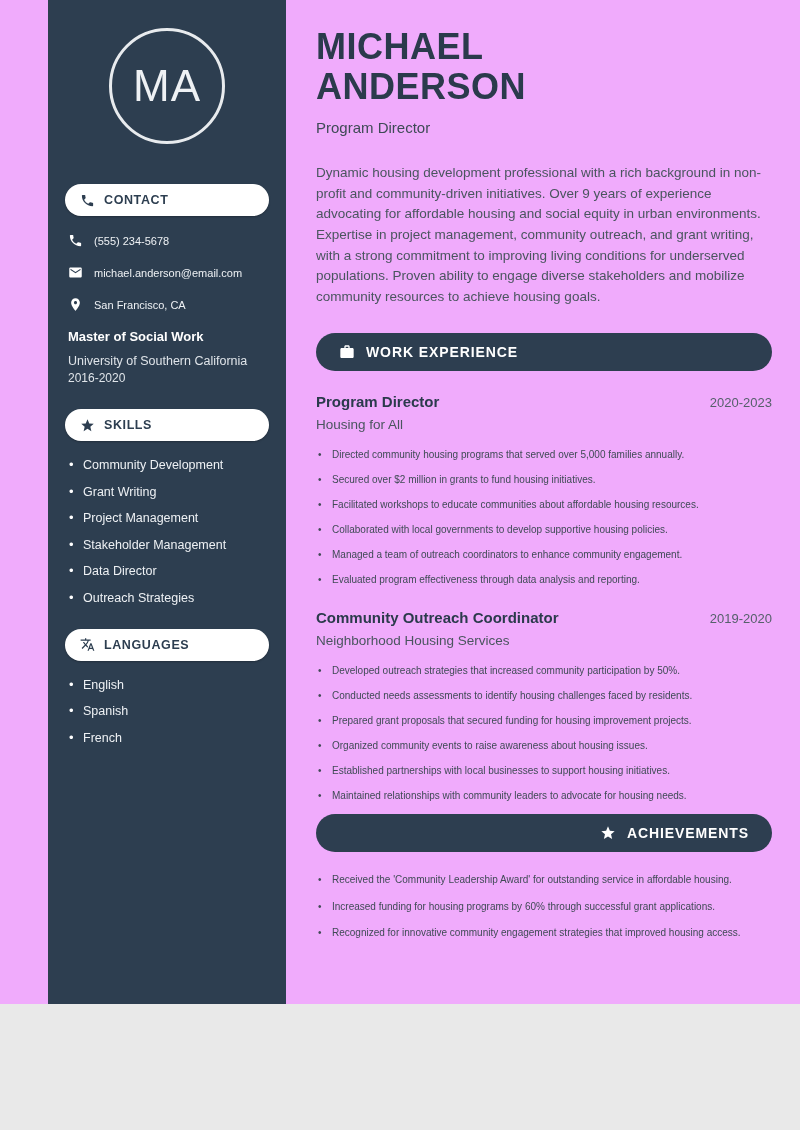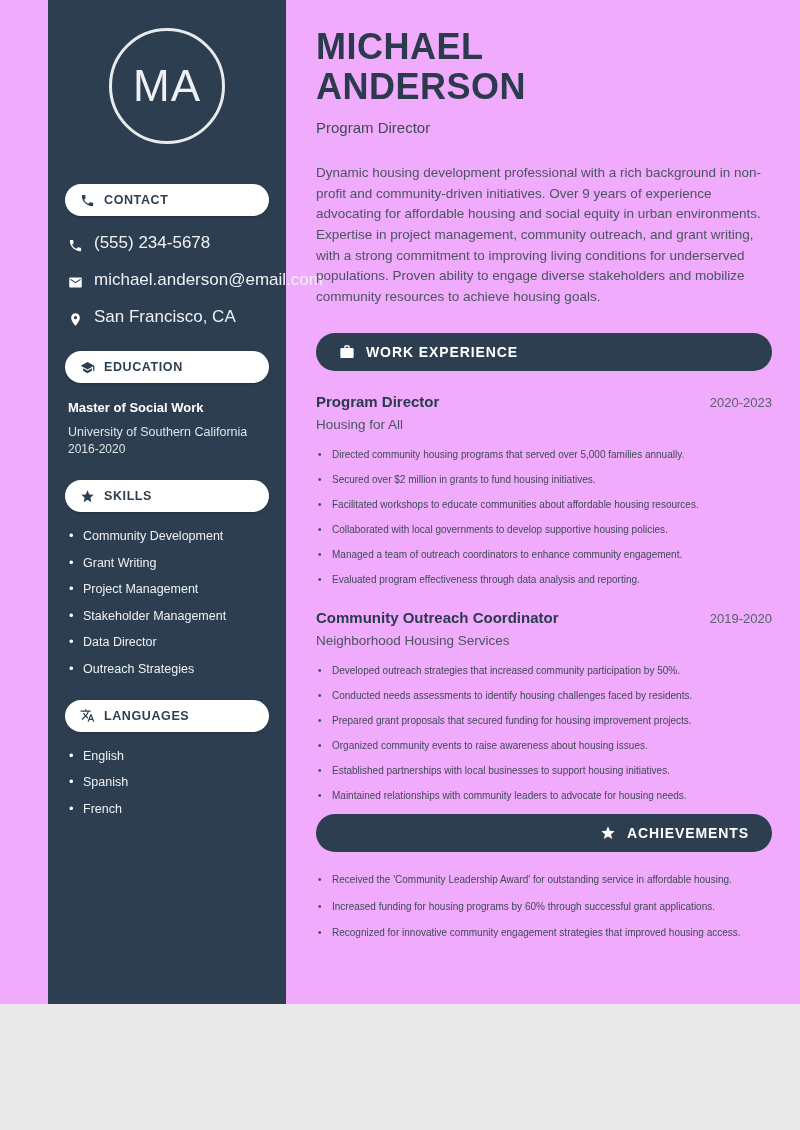--- a/index.html
+++ b/index.html
@@ -23,22 +23,22 @@
 
   .pill {
     background:#ffffff; color:#2d3e50; border-radius:17px; height:32px;
     display:flex; align-items:center; gap:9px; padding:0 15px;
     font-weight:bold; font-size:12.5px; letter-spacing:0.6px;
     margin:0 0 17px; box-shadow:0 1px 2px rgba(0,0,0,0.25);
   }
   .pill .icon svg { width:15px; height:15px; display:block; }
 
   .contact-row {
-    display:flex; align-items:flex-end; gap:11px;
-    font-size:17px; color:#eef1f4; margin:0 3px 17px;
+    display:flex; align-items:center; gap:11px;
+    font-size:11px; color:#eef1f4; margin:0 3px 17px;
   }
   .contact-row .icon svg { width:15px; height:15px; display:block; fill:#ffffff; }
 
   .edu-block { margin:0 3px 24px; }
   .edu-degree { font-size:13px; font-weight:bold; color:#ffffff; margin-bottom:8px; }
   .edu-school { font-size:12.5px; color:#dfe4e9; line-height:1.55; }
   .edu-years  { font-size:12px; color:#dfe4e9; }
 
   .side-list { list-style:none; margin:0 3px 24px; }
   .side-list li {
@@ -120,28 +120,20 @@
 
     <div class="contact-row">
       <span class="icon">
         <svg viewBox="0 0 24 24">
             <path d="M12 2C8.13 2 5 5.13 5 9c0 5.25 7 13 7 13s7-7.75 7-13c0-3.87-3.13-7-7-7zm0 9.5c-1.38 0-2.5-1.12-2.5-2.5s1.12-2.5 2.5-2.5 2.5 1.12 2.5 2.5-1.12 2.5-2.5 2.5z"></path>
           </svg>
       </span>
       <span>San Francisco, CA</span>
     </div>
 
-    <div class="pill" style="margin-top:24px;">
-      <span class="icon">
-        <svg viewBox="0 0 24 24" fill="#2d3e50">
-            <path d="M12 3L1 9l11 6 9-4.91V17h2V9M5 13.18v4L12 21l7-3.82v-4L12 17l-7-3.82z"></path>
-          </svg>
-      </span>
-      <span>EDUCATION</span>
-    </div>
 
     <div class="edu-block">
       <div class="edu-degree">Master of Social Work</div>
       <div class="edu-school">University of Southern California</div>
       <div class="edu-years">2016-2020</div>
     </div>
 
     <div class="pill">
       <span class="icon">
         <svg viewBox="0 0 24 24" fill="#2d3e50">

